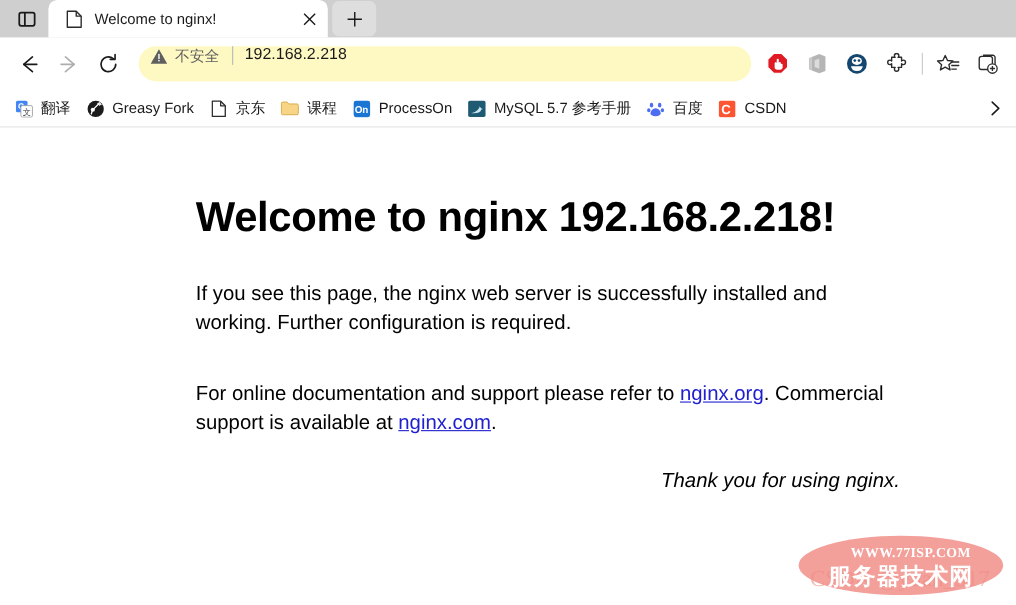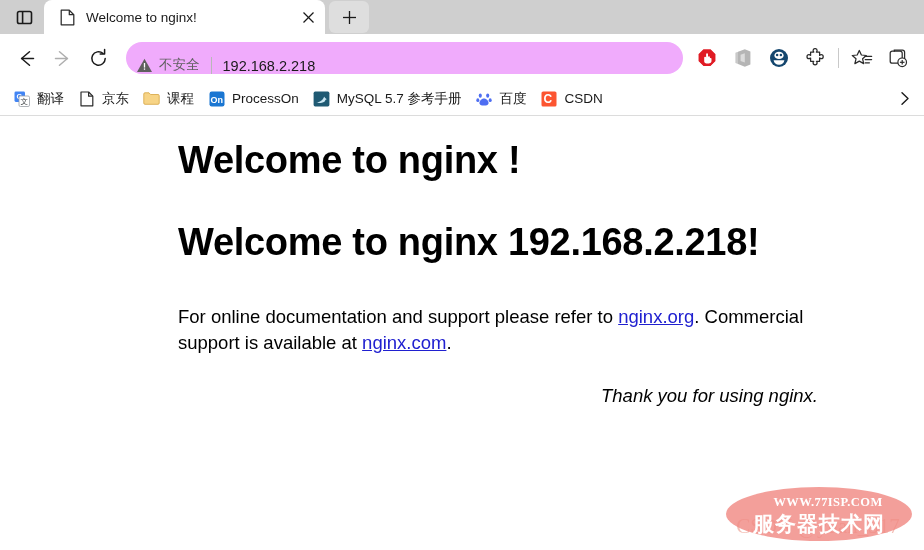--- a/index.html
+++ b/index.html
@@ -26,21 +26,21 @@
     width: 40px;
     height: 30px;
     margin-left: 4px;
     margin-bottom: 2px;
     display: flex;
     align-items: center;
     justify-content: center;
     border-radius: 5px;
   }
   .tab {
-    width: 281px;
+    width: 254px;
     height: 34px;
     background: #ffffff;
     border-radius: 8px 8px 0 0;
     display: flex;
     align-items: center;
     padding: 0 4px 0 14px;
     box-sizing: border-box;
     position: relative;
   }
   .tab-favicon {
@@ -97,24 +97,24 @@
     align-items: center;
     justify-content: center;
     border-radius: 5px;
     flex: 0 0 36px;
   }
   .nav-btn.disabled { opacity: 0.35; }
 
   .omnibox {
     flex: 1;
     height: 32px;
-    background: #f0abfc;
+    background: #fef9c3;
     border-radius: 16px;
     display: flex;
-    align-items: flex-end;
+    align-items: flex-start;
     margin: 0 6px 0 10px;
     padding: 0 10px;
     box-sizing: border-box;
     min-width: 0;
   }
   .security-chip {
     display: flex;
     align-items: center;
     flex: 0 0 auto;
   }
@@ -450,20 +450,31 @@
       <svg width="16" height="16" viewBox="0 0 16 16">
         <rect x="0.5" y="0.5" width="10.5" height="10.5" rx="1.4" fill="#4285f4"></rect>
         <text x="2.4" y="8.4" font-family="Liberation Sans, sans-serif" font-size="7.5" font-weight="bold" fill="#ffffff">G</text>
         <rect x="5.0" y="5.0" width="10.5" height="10.5" rx="1.4" fill="#ffffff" stroke="#9aa0a6" stroke-width="0.8"></rect>
         <text x="6.6" y="13.2" font-family="Liberation Sans, sans-serif" font-size="7.5" fill="#3c4043">文</text>
       </svg>
     </span>
     <span class="bm-label">翻译</span>
   </div>
 
+  <div class="bm">
+    <span class="bm-icon">
+      <svg width="16" height="16" viewBox="0 0 16 16">
+        <circle cx="8" cy="8" r="7.4" fill="#1c1c1c"></circle>
+        <path d="M10.6 3.6 L6.2 8.0 M5.0 9.2 L4.0 12.6" stroke="#ffffff" stroke-width="1.2" stroke-linecap="round"></path>
+        <path d="M10.0 3.0 L11.6 4.6 M11.2 2.4 L12.8 4.0" stroke="#ffffff" stroke-width="1.1" stroke-linecap="round"></path>
+        <circle cx="5.4" cy="8.8" r="1.9" fill="#ffffff"></circle>
+      </svg>
+    </span>
+    <span class="bm-label">Greasy Fork</span>
+  </div>
 
   <div class="bm">
     <span class="bm-icon">
       <svg width="14" height="16" viewBox="0 0 14 16">
         <path d="M1.0 1.0 h7.6 l4.2 4.2 v9.6 h-11.8 z" fill="#ffffff" stroke="#2b2b2b" stroke-width="1.2" stroke-linejoin="round"></path>
         <path d="M8.6 1.0 v4.2 h4.2" fill="none" stroke="#2b2b2b" stroke-width="1.2" stroke-linejoin="round"></path>
       </svg>
     </span>
     <span class="bm-label">京东</span>
   </div>
@@ -523,23 +534,23 @@
 
   <div class="bm-overflow">
     <svg width="15" height="15" viewBox="0 0 15 15">
       <path d="M5.0 1.8 L11.0 7.5 L5.0 13.2" fill="none" stroke="#1a1a1a" stroke-width="1.4" stroke-linecap="round" stroke-linejoin="round"></path>
     </svg>
   </div>
 </div>
 
 <div class="page">
   <div class="page-inner">
-    <h1>Welcome to nginx !</h1>
     <h1 class="second">Welcome to nginx 192.168.2.218!</h1>
 
+    <p>If you see this page, the nginx web server is successfully installed and working. Further configuration is required.</p>
 
     <p class="links">
       <span>For online documentation and support please refer to </span><a>nginx.org</a><span>. Commercial support is available at </span><a>nginx.com</a><span>.</span>
     </p>
 
     <p class="thanks">Thank you for using nginx.</p>
   </div>
 
   <div class="watermark">
     <div class="wm-faint">CSDN @yuan_317</div>

